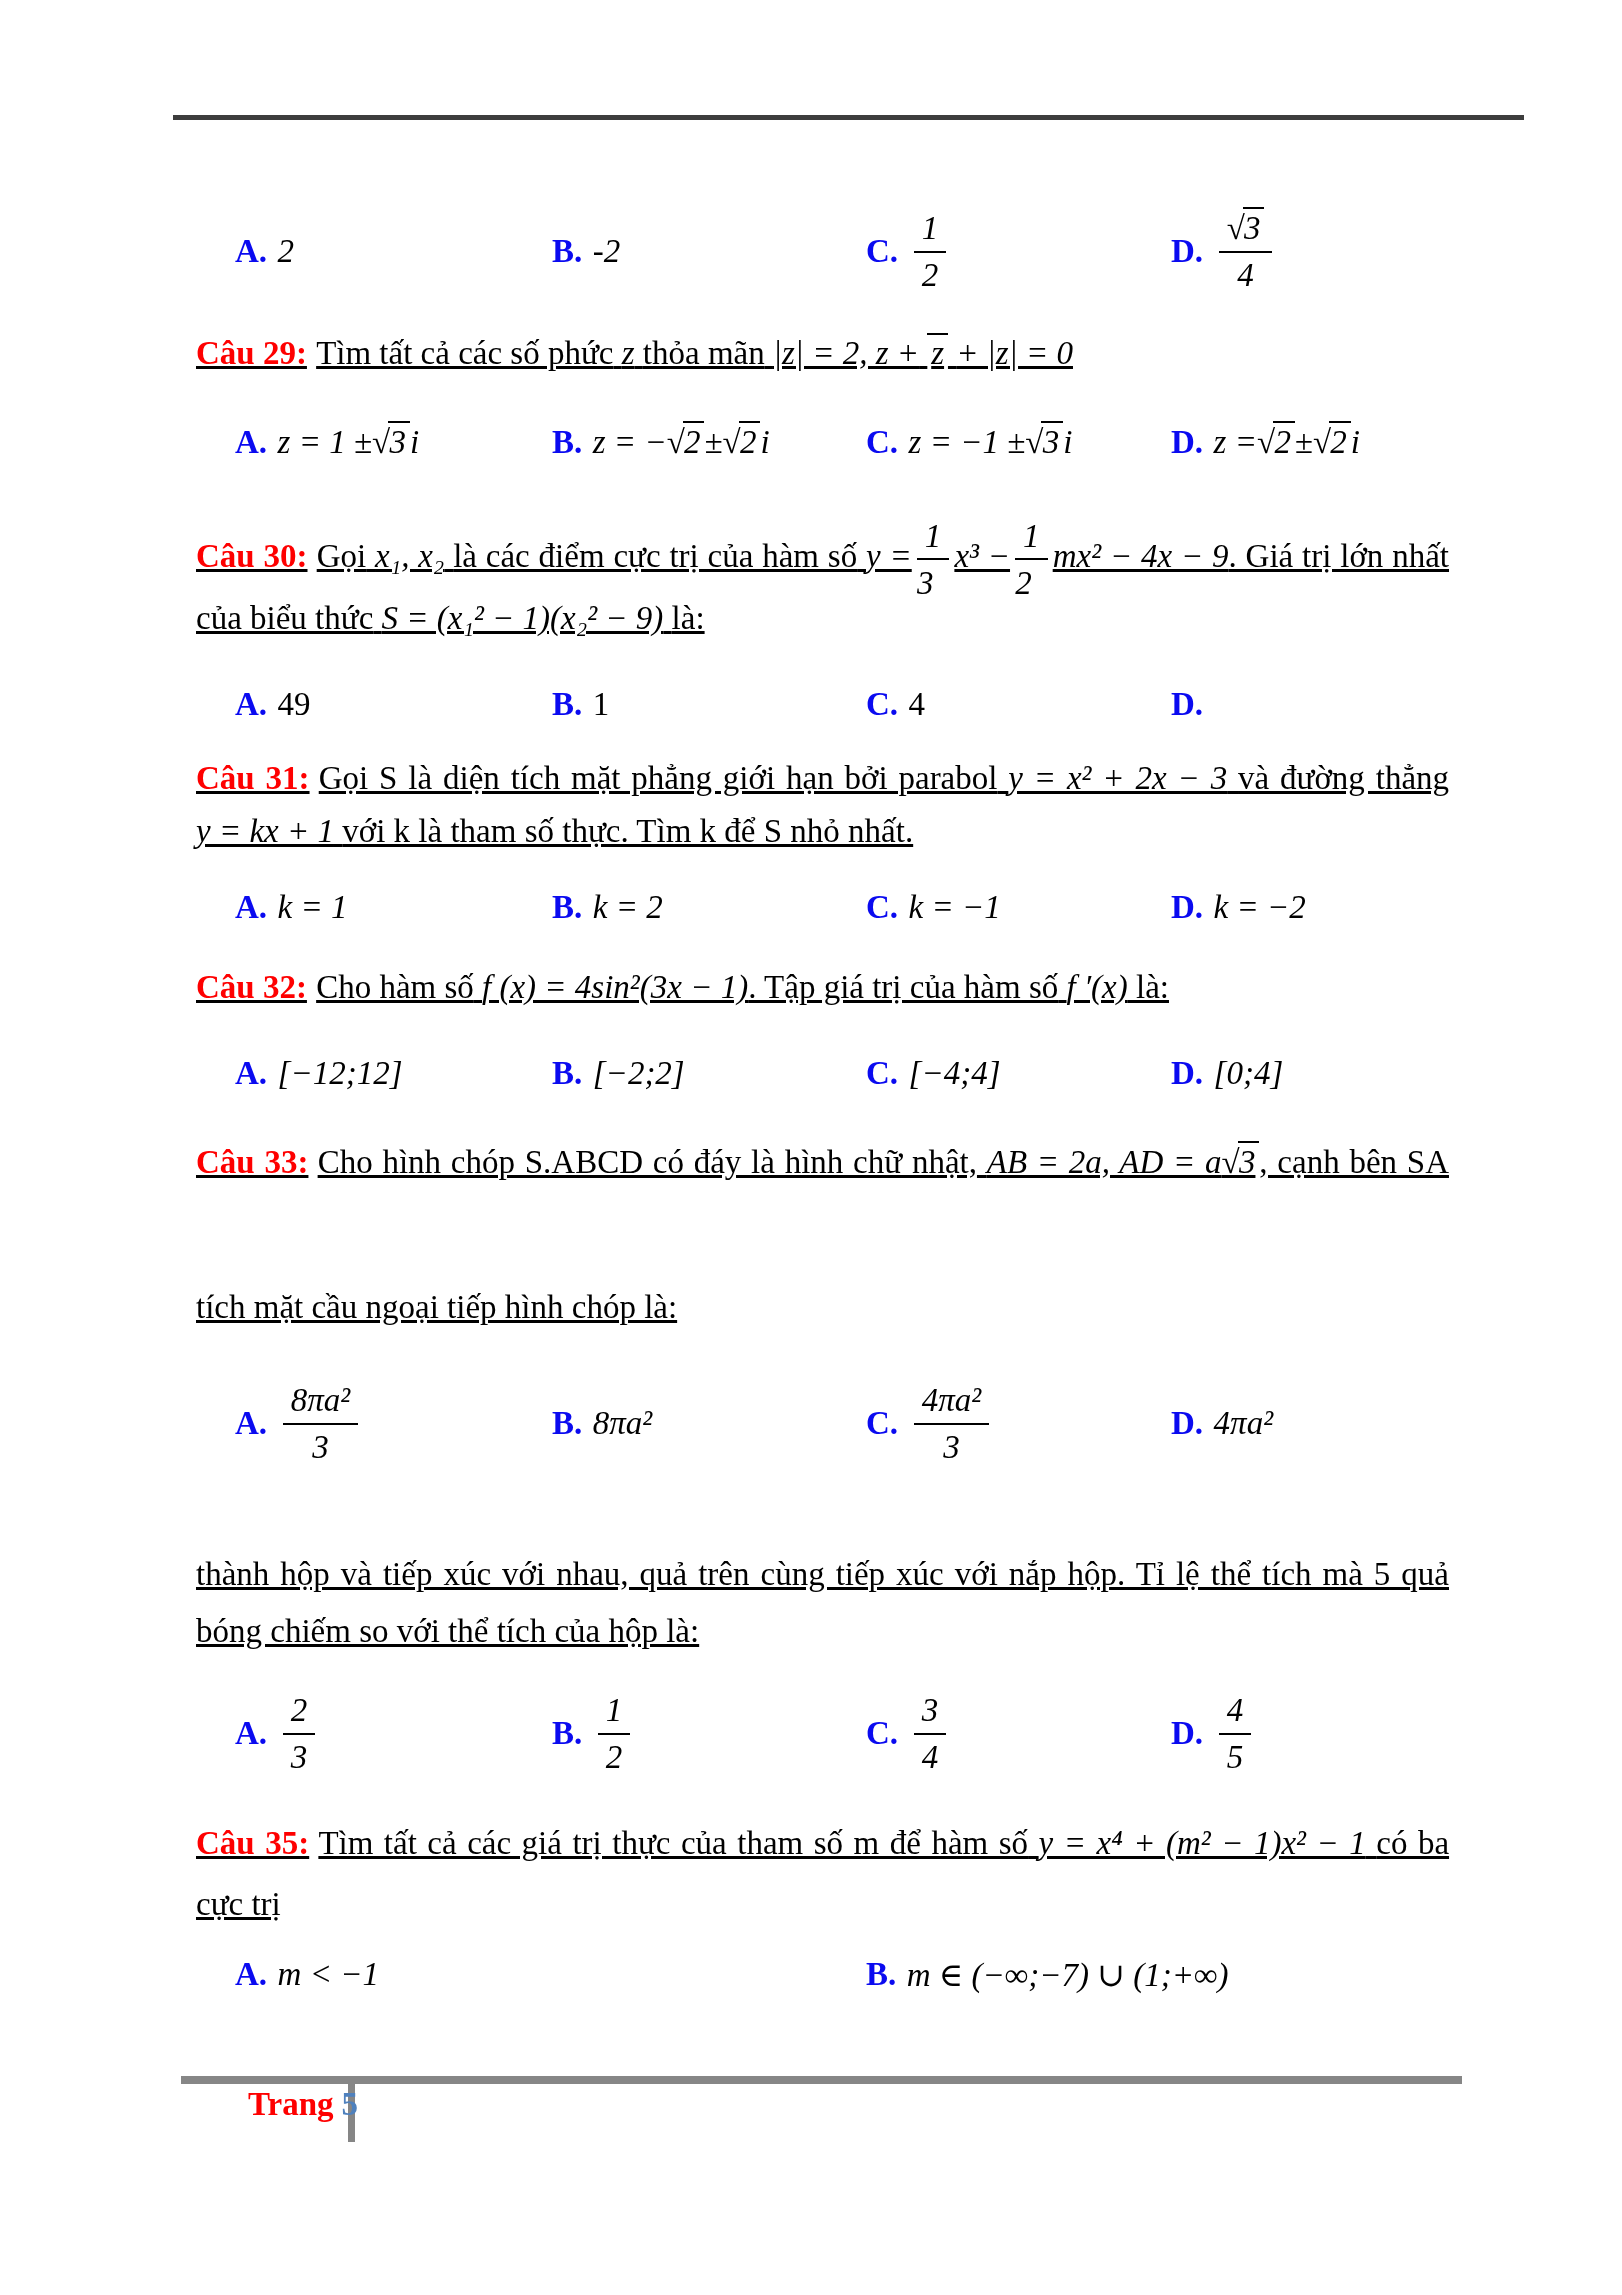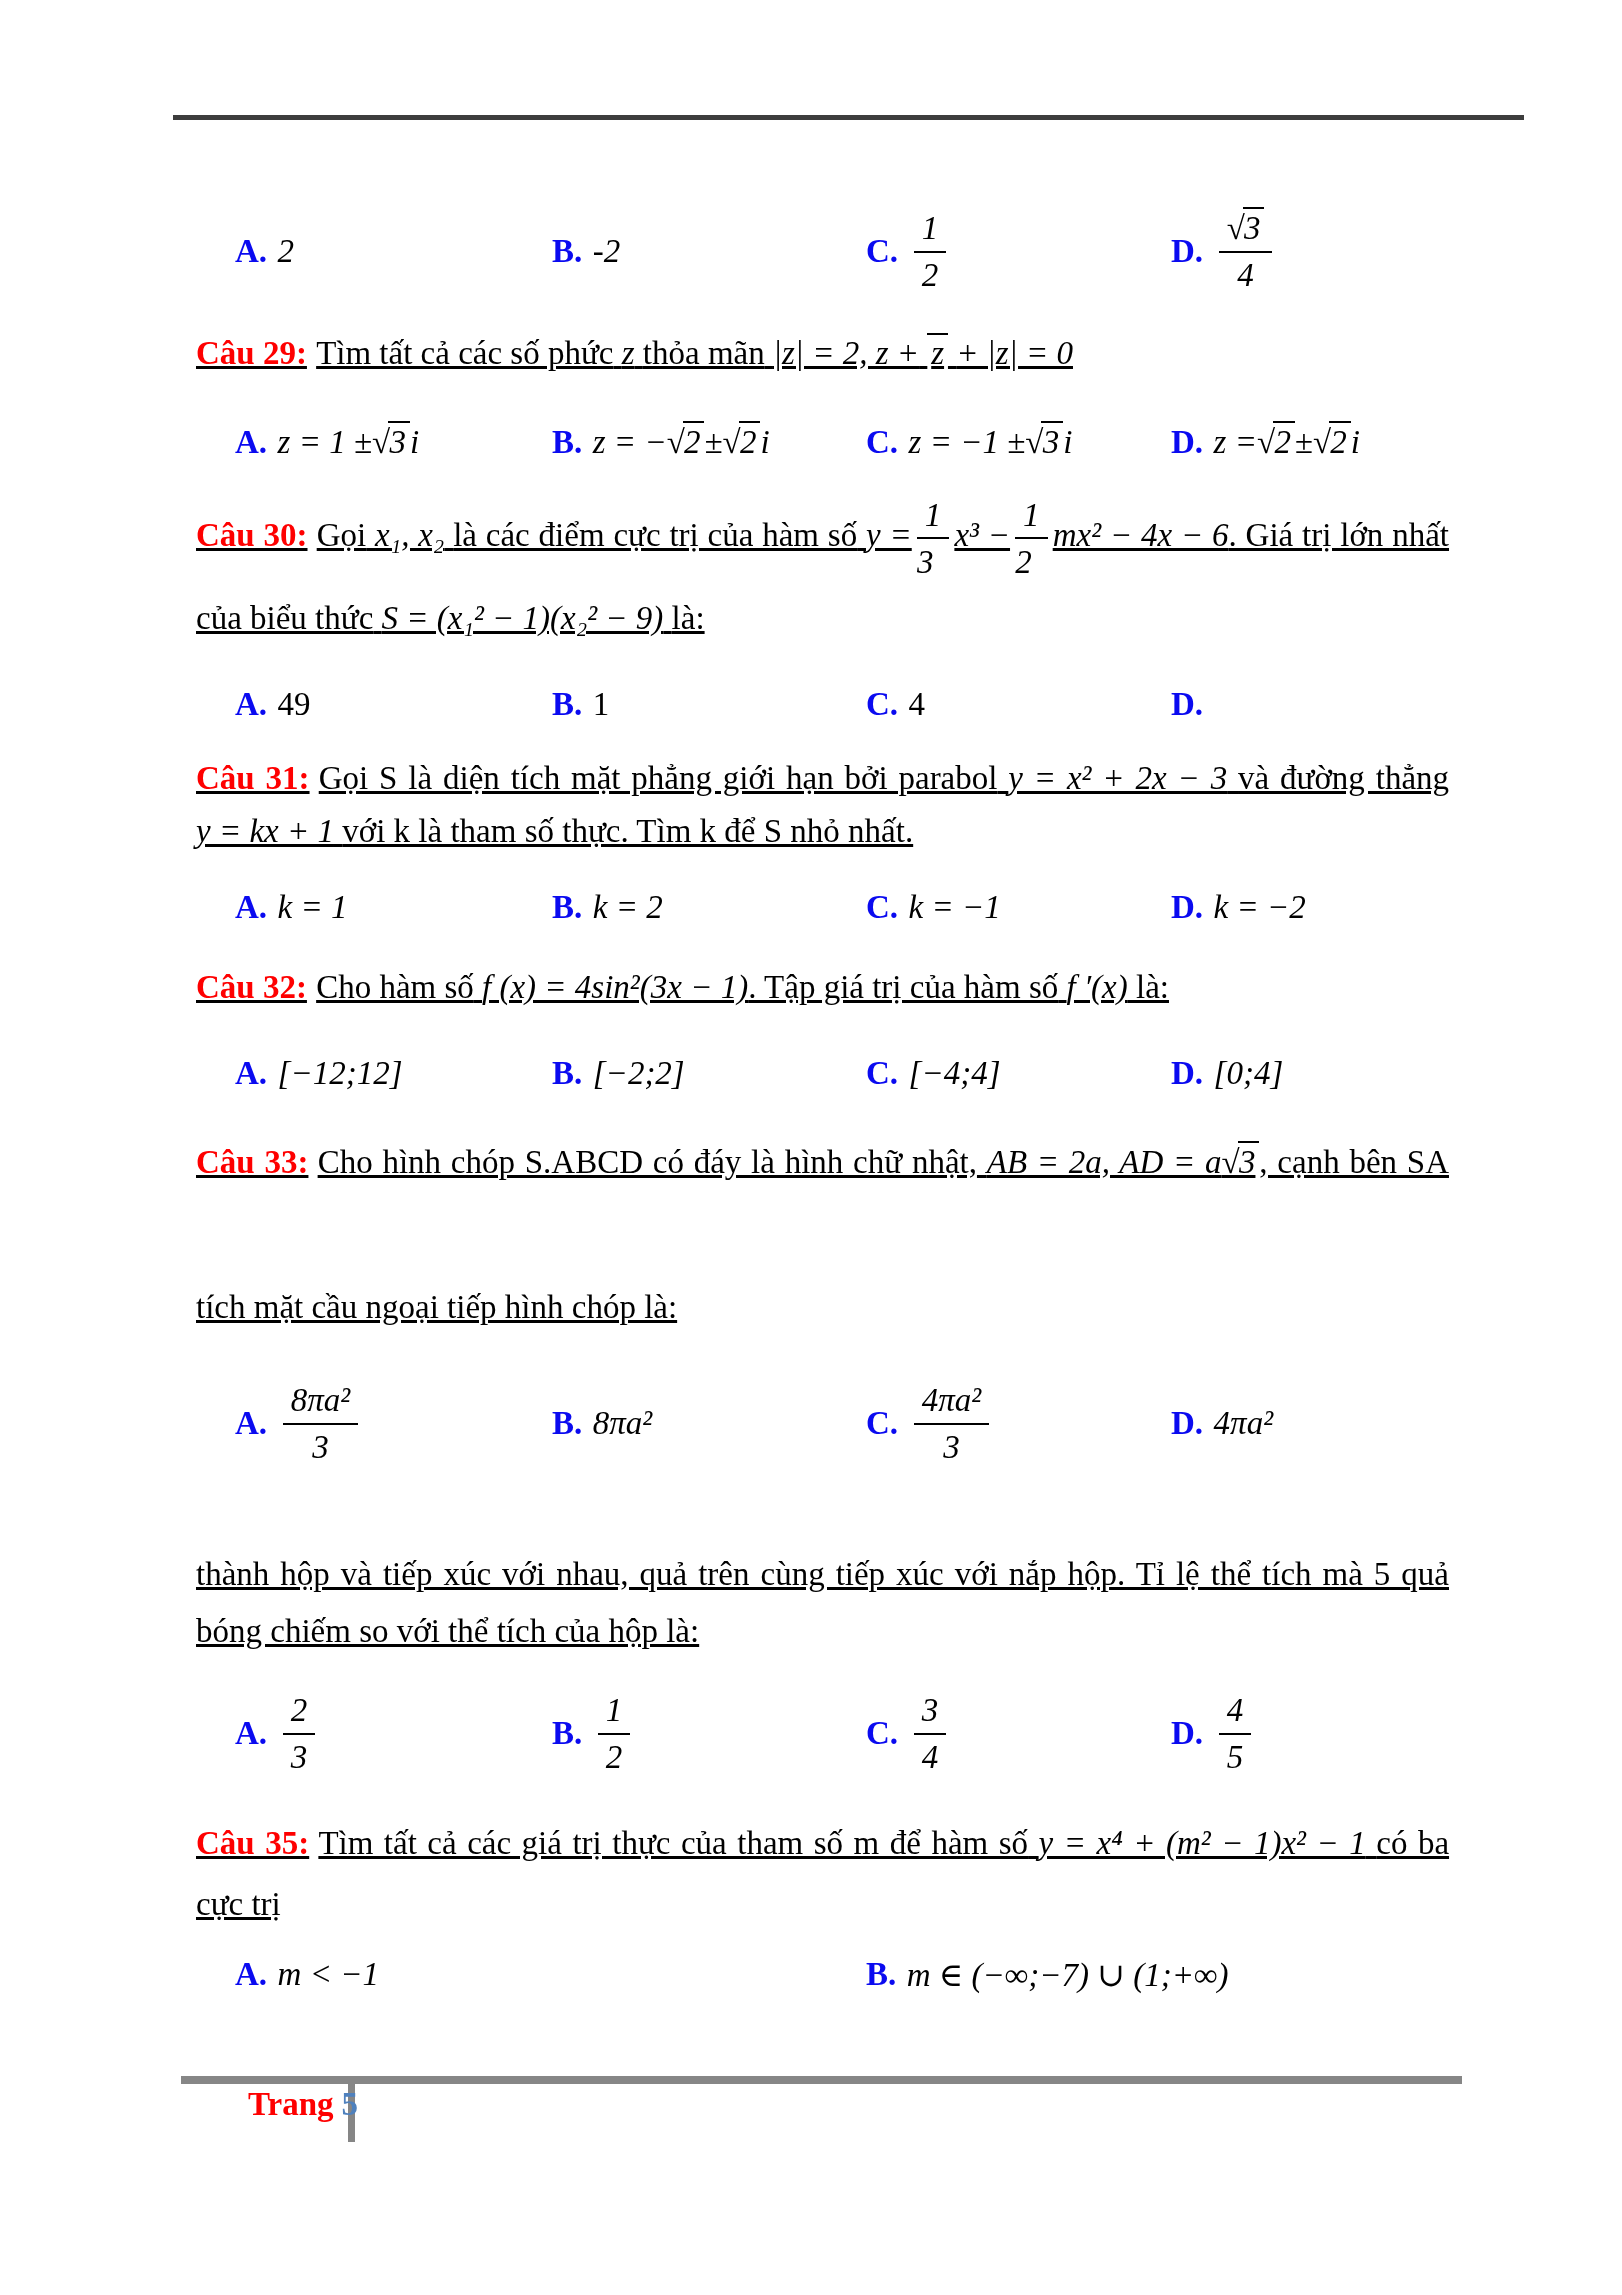--- a/index.html
+++ b/index.html
@@ -93,25 +93,25 @@
     <span class="ans col-c">
       <b class="letter">C.</b>
       <span class="m nowrap"><span>z = −1 ±</span><span class="sqrt"><span class="rsign">√</span><span class="rbody">3</span></span><span>i</span></span>
     </span>
     <span class="ans col-d">
       <b class="letter">D.</b>
       <span class="m nowrap"><span>z =</span><span class="sqrt"><span class="rsign">√</span><span class="rbody">2</span></span><span>±</span><span class="sqrt"><span class="rsign">√</span><span class="rbody">2</span></span><span>i</span></span>
     </span>
   </div>
 
-  <div class="qline tall just" style="top:480px">
+  <div class="qline tall just" style="top:501px">
     <b class="qlabel">Câu 30:</b><span>Gọi</span>
     <span class="m">x₁, x₂</span>
     <span>là các điểm cực trị của hàm số</span>
-    <span class="m nowrap"><span>y =</span><span class="frac"><span class="num">1</span><span class="den">3</span></span><span>x³ −</span><span class="frac"><span class="num">1</span><span class="den">2</span></span><span>mx² − 4x − 6</span></span><span>. Giá trị lớn nhất</span>
+    <span class="m nowrap"><span>y =</span><span class="frac"><span class="num">1</span><span class="den">3</span></span><span>x³ −</span><span class="frac"><span class="num">1</span><span class="den">2</span></span><span>mx² − 4x − 9</span></span><span>. Giá trị lớn nhất</span>
   </div>
   <div class="qline" style="top:595px">
     <span>của biểu thức</span>
     <span class="m">S = (x₁² − 1)(x₂² − 9)</span>
     <span>là:</span>
   </div>
   <div class="ans-row" style="top:649px">
     <span class="ans col-a">
       <b class="letter">A.</b>
       <span>49</span>

